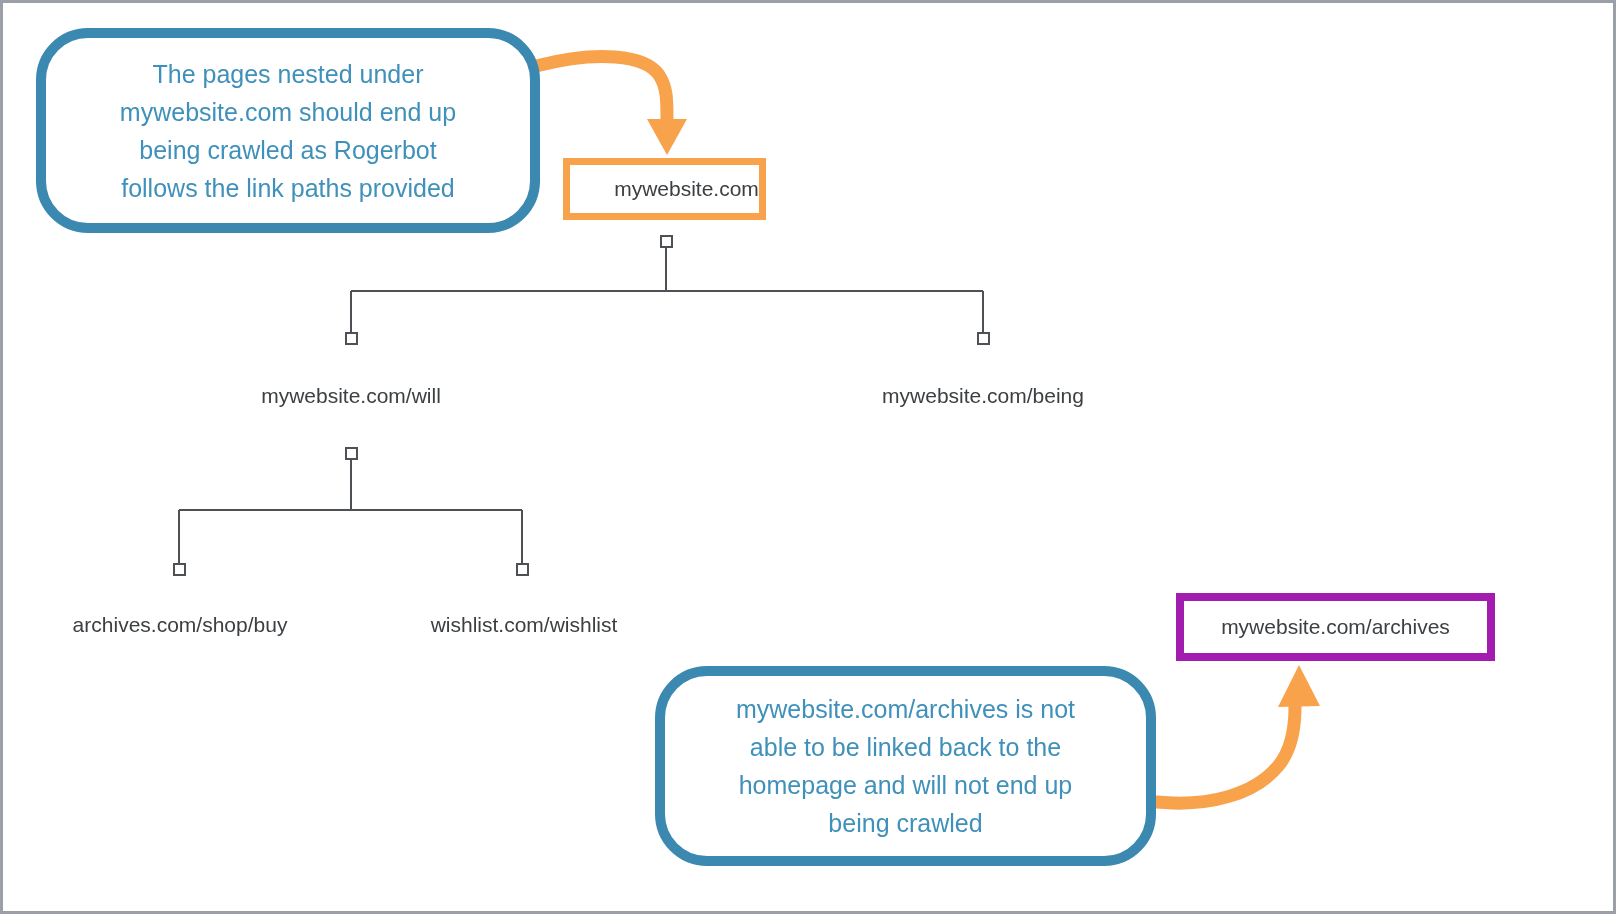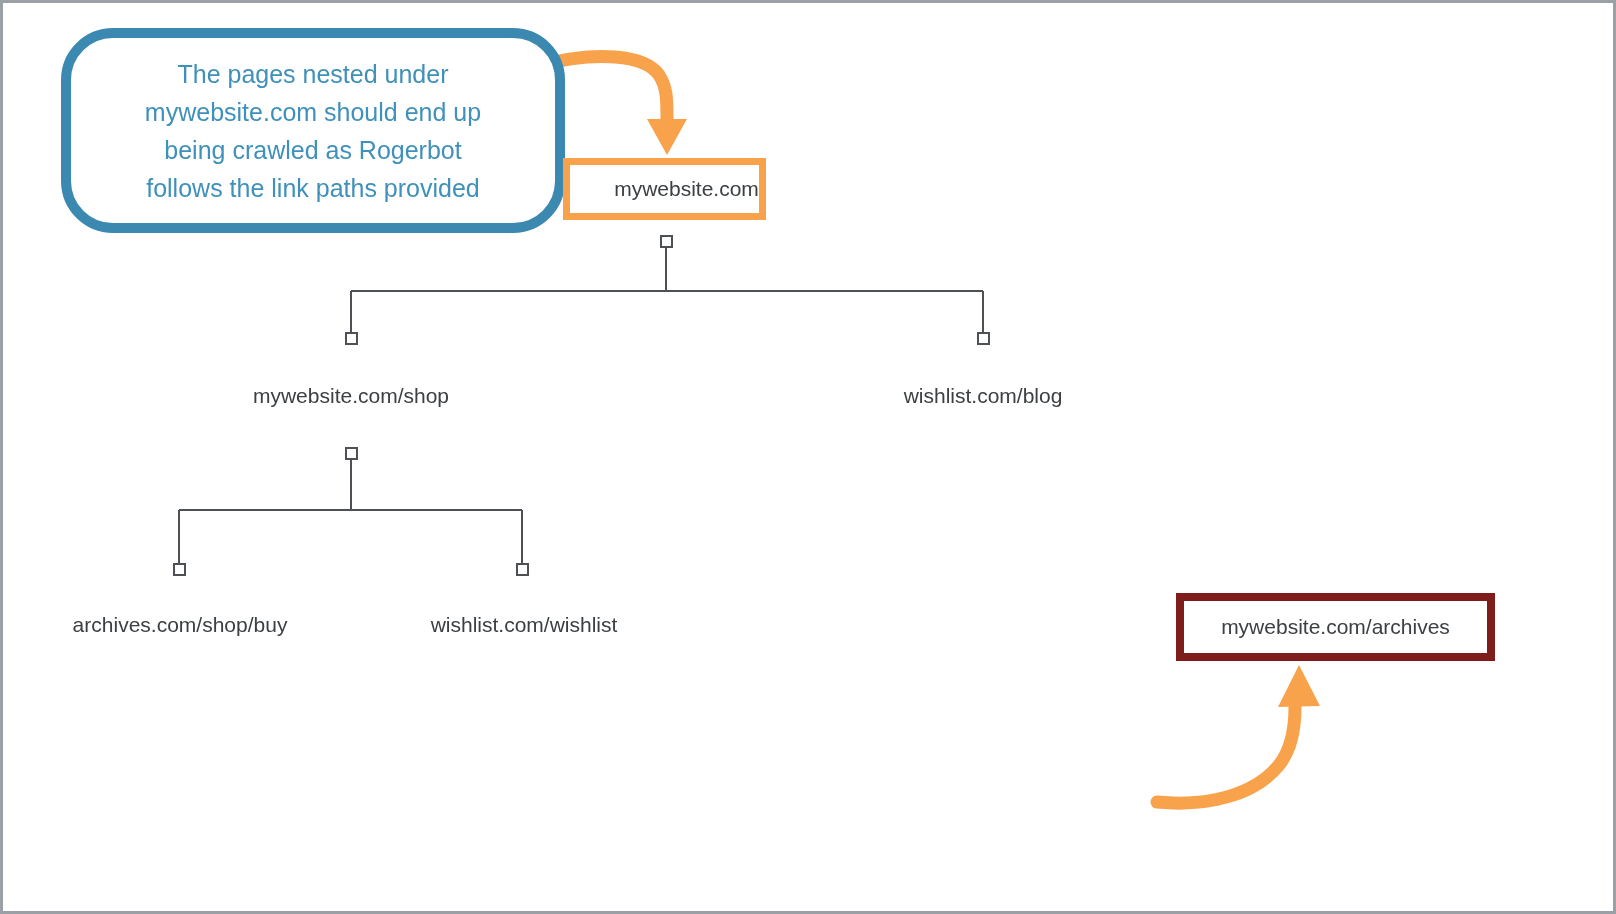--- a/index.html
+++ b/index.html
@@ -36,41 +36,41 @@
     justify-content: center;
   }
   .callout p {
     margin: 0;
     color: #3f90ba;
     font-size: 25px;
     line-height: 38px;
     text-align: center;
     white-space: pre-line;
   }
-  .callout-top  { left: 33px;  top: 25px;  width: 504px; height: 205px; margin-left: 25px; }
+  .callout-top  { left: 33px;  top: 25px;  width: 504px; height: 205px; }
   .callout-bottom { left: 652px; top: 663px; width: 501px; height: 200px; }
   .node-box {
     position: absolute;
     box-sizing: border-box;
     background: #ffffff;
     display: flex;
     align-items: center;
     justify-content: center;
     color: #3c4043;
     font-size: 21px;
     white-space: nowrap;
   }
   .node-root {
     left: 560px; top: 155px; width: 203px; height: 62px;
     border: 7px solid #f8a24c;
     padding-left: 44px;
   }
   .node-archives {
     left: 1173px; top: 590px; width: 319px; height: 68px;
-    border: 8px solid #7f1d1d;
+    border: 8px solid #a21caf;
   }
   .tree-label {
     position: absolute;
     transform: translateX(-50%);
     color: #3c4043;
     font-size: 21px;
     white-space: nowrap;
   }
   .label-shop     { left: 348px;  top: 381px; }
   .label-blog     { left: 980px;  top: 381px; }
@@ -119,23 +119,29 @@
     <p>The pages nested under
 mywebsite.com should end up
 being crawled as Rogerbot
 follows the link paths provided</p>
   </div>
 
   <div class="node-box node-root">
     <span>mywebsite.com</span>
   </div>
 
-  <div class="tree-label label-shop">mywebsite.com/shop</div>
-  <div class="tree-label label-blog">wishlist.com/blog</div>
+  <div class="tree-label label-shop">mywebsite.com/will</div>
+  <div class="tree-label label-blog">mywebsite.com/being</div>
   <div class="tree-label label-shop-buy">archives.com/shop/buy</div>
   <div class="tree-label label-wishlist">wishlist.com/wishlist</div>
 
   <div class="node-box node-archives">
     <span>mywebsite.com/archives</span>
   </div>
 
+  <div class="callout callout-bottom">
+    <p>mywebsite.com/archives is not
+able to be linked back to the
+homepage and will not end up
+being crawled</p>
+  </div>
 
 </div>
 
 </body></html>

